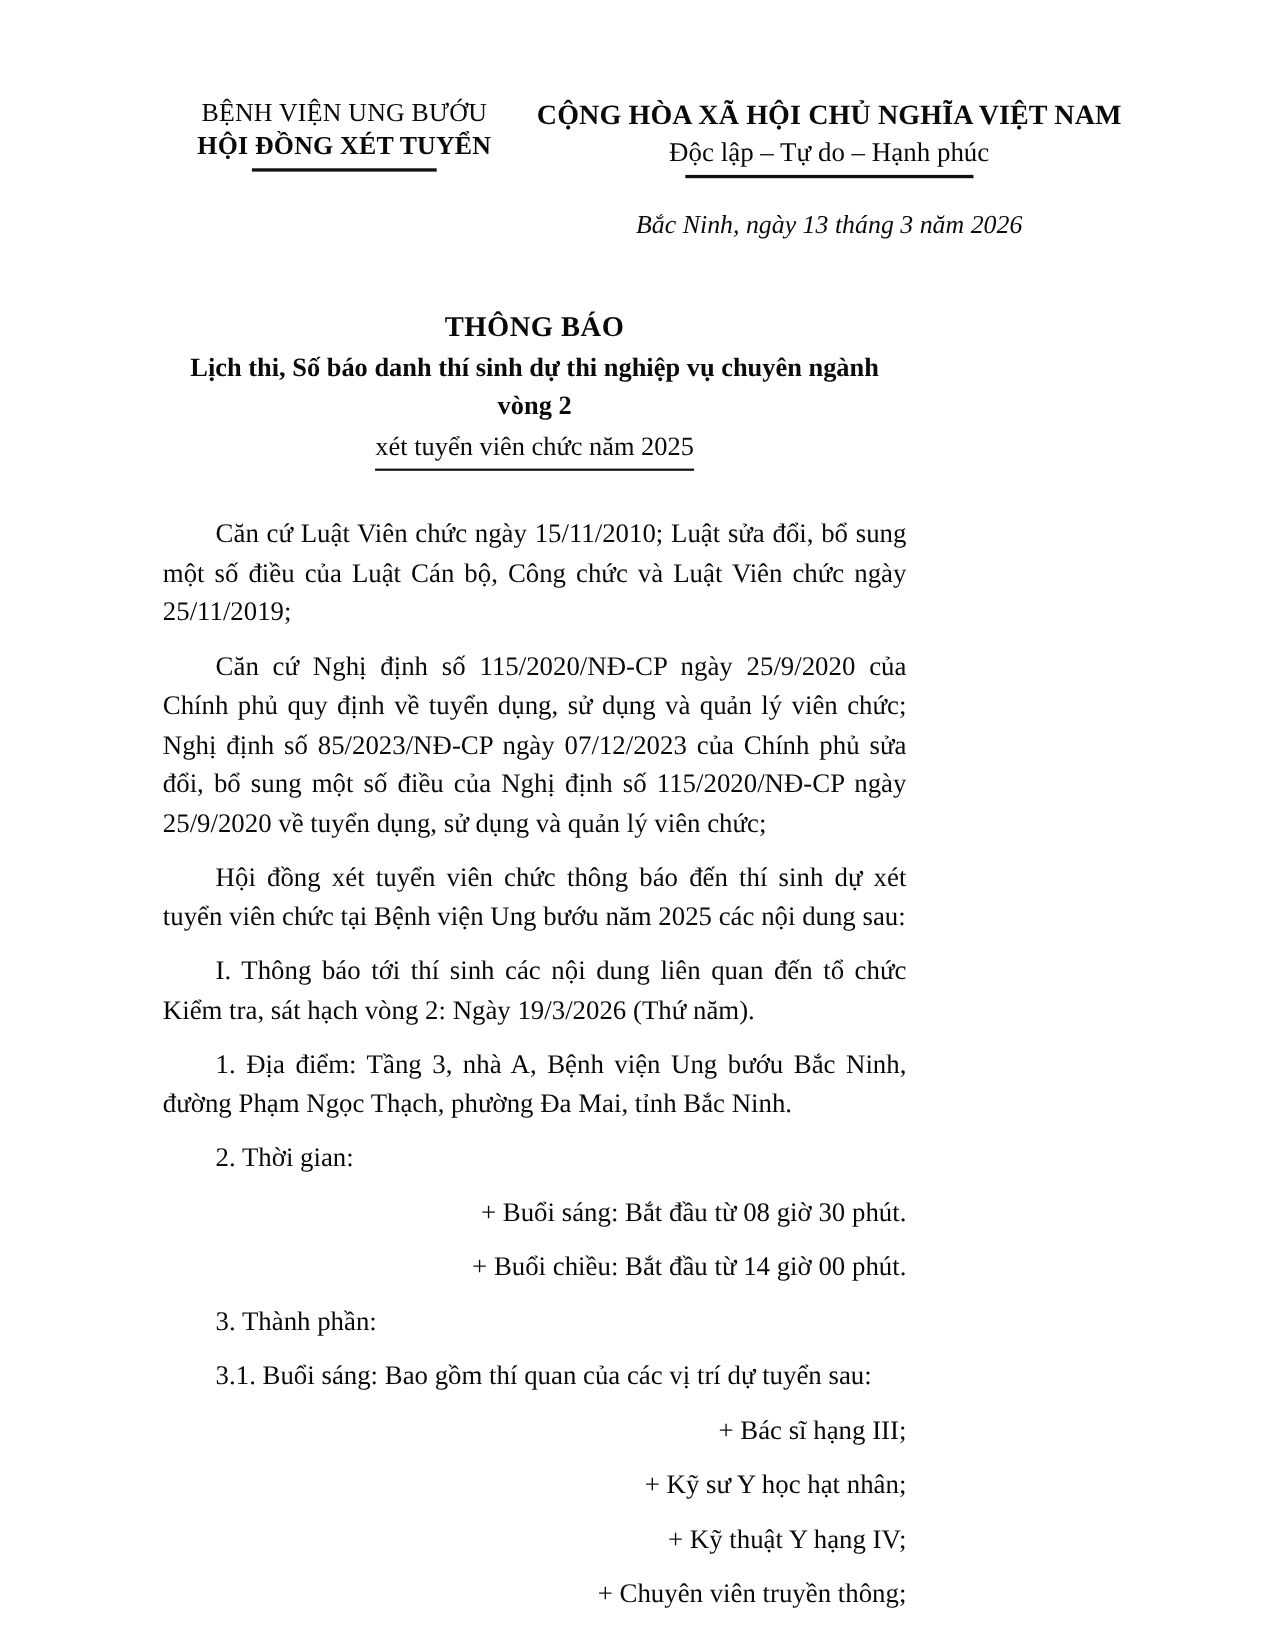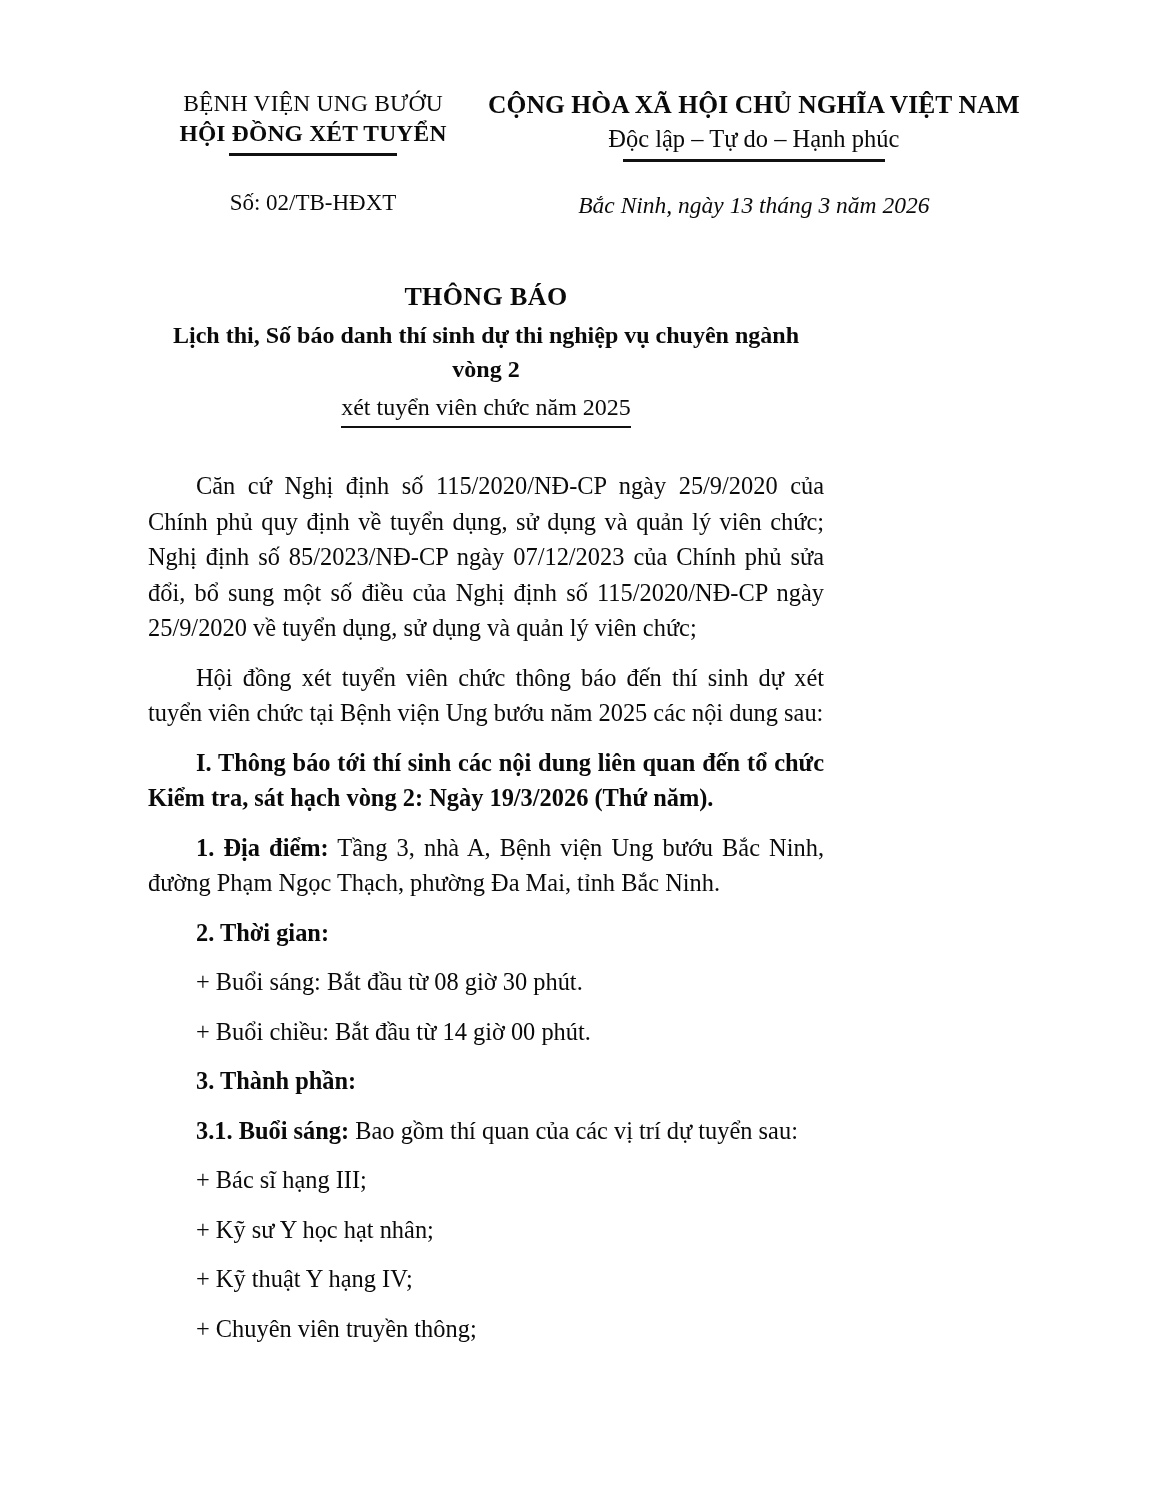--- a/index.html
+++ b/index.html
@@ -129,55 +129,55 @@
     font-size: 24.4px;
     line-height: 1.455;
     text-align: justify;
     text-justify: inter-word;
     margin: 0 0 14px 0;
     text-indent: 48px;
     hyphens: none;
   }
   p.bullet {
     text-indent: 48px;
-    text-align: left;
-  }
-  .b { font-weight: bold; }
+    text-align: right;
+  }
+  .b { font-weight: normal; }
 </style>
 </head>
 <body>
 
 <div class="page">
 
   <div class="doc-header">
 
     <div class="hdr-left">
       <div class="org-line1">BỆNH VIỆN UNG BƯỚU</div>
       <div class="org-line2">HỘI ĐỒNG XÉT TUYỂN</div>
       <div class="rule-short"></div>
-      <div class="doc-number">Số: 02/TB-HĐXT</div>
     </div>
 
     <div class="hdr-right">
       <div class="nation-line1">CỘNG HÒA XÃ HỘI CHỦ NGHĨA VIỆT NAM</div>
       <div class="nation-line2">Độc lập – Tự do – Hạnh phúc</div>
       <div class="rule-medium"></div>
       <div class="place-date">Bắc Ninh, ngày 13 tháng 3 năm 2026</div>
     </div>
 
   </div>
 
   <div class="title-block">
     <div class="title-main">THÔNG BÁO</div>
     <div class="title-sub">Lịch thi, Số báo danh thí sinh dự thi nghiệp vụ chuyên ngành vòng 2</div>
     <div class="title-sub"><span class="title-sub-last">xét tuyển viên chức năm 2025</span></div>
   </div>
 
   <div class="body-block">
 
+    <p class="para">Căn cứ Luật Viên chức ngày 15/11/2010; Luật sửa đổi, bổ sung một số điều của Luật Cán bộ, Công chức và Luật Viên chức ngày 25/11/2019;</p>
 
     <p class="para">Căn cứ Nghị định số 115/2020/NĐ-CP ngày 25/9/2020 của Chính phủ quy định về tuyển dụng, sử dụng và quản lý viên chức; Nghị định số 85/2023/NĐ-CP ngày 07/12/2023 của Chính phủ sửa đổi, bổ sung một số điều của Nghị định số 115/2020/NĐ-CP ngày 25/9/2020 về tuyển dụng, sử dụng và quản lý viên chức;</p>
 
 
 
     <p class="para">Hội đồng xét tuyển viên chức thông báo đến thí sinh dự xét tuyển viên chức tại Bệnh viện Ung bướu năm 2025 các nội dung sau:</p>
 
     <p class="para b">I. Thông báo tới thí sinh các nội dung liên quan đến tổ chức Kiểm tra, sát hạch vòng 2: Ngày 19/3/2026 (Thứ năm).</p>
 
     <p class="para"><span class="b">1. Địa điểm:</span><span> Tầng 3, nhà A, Bệnh viện Ung bướu Bắc Ninh, đường Phạm Ngọc Thạch, phường Đa Mai, tỉnh Bắc Ninh.</span></p>

